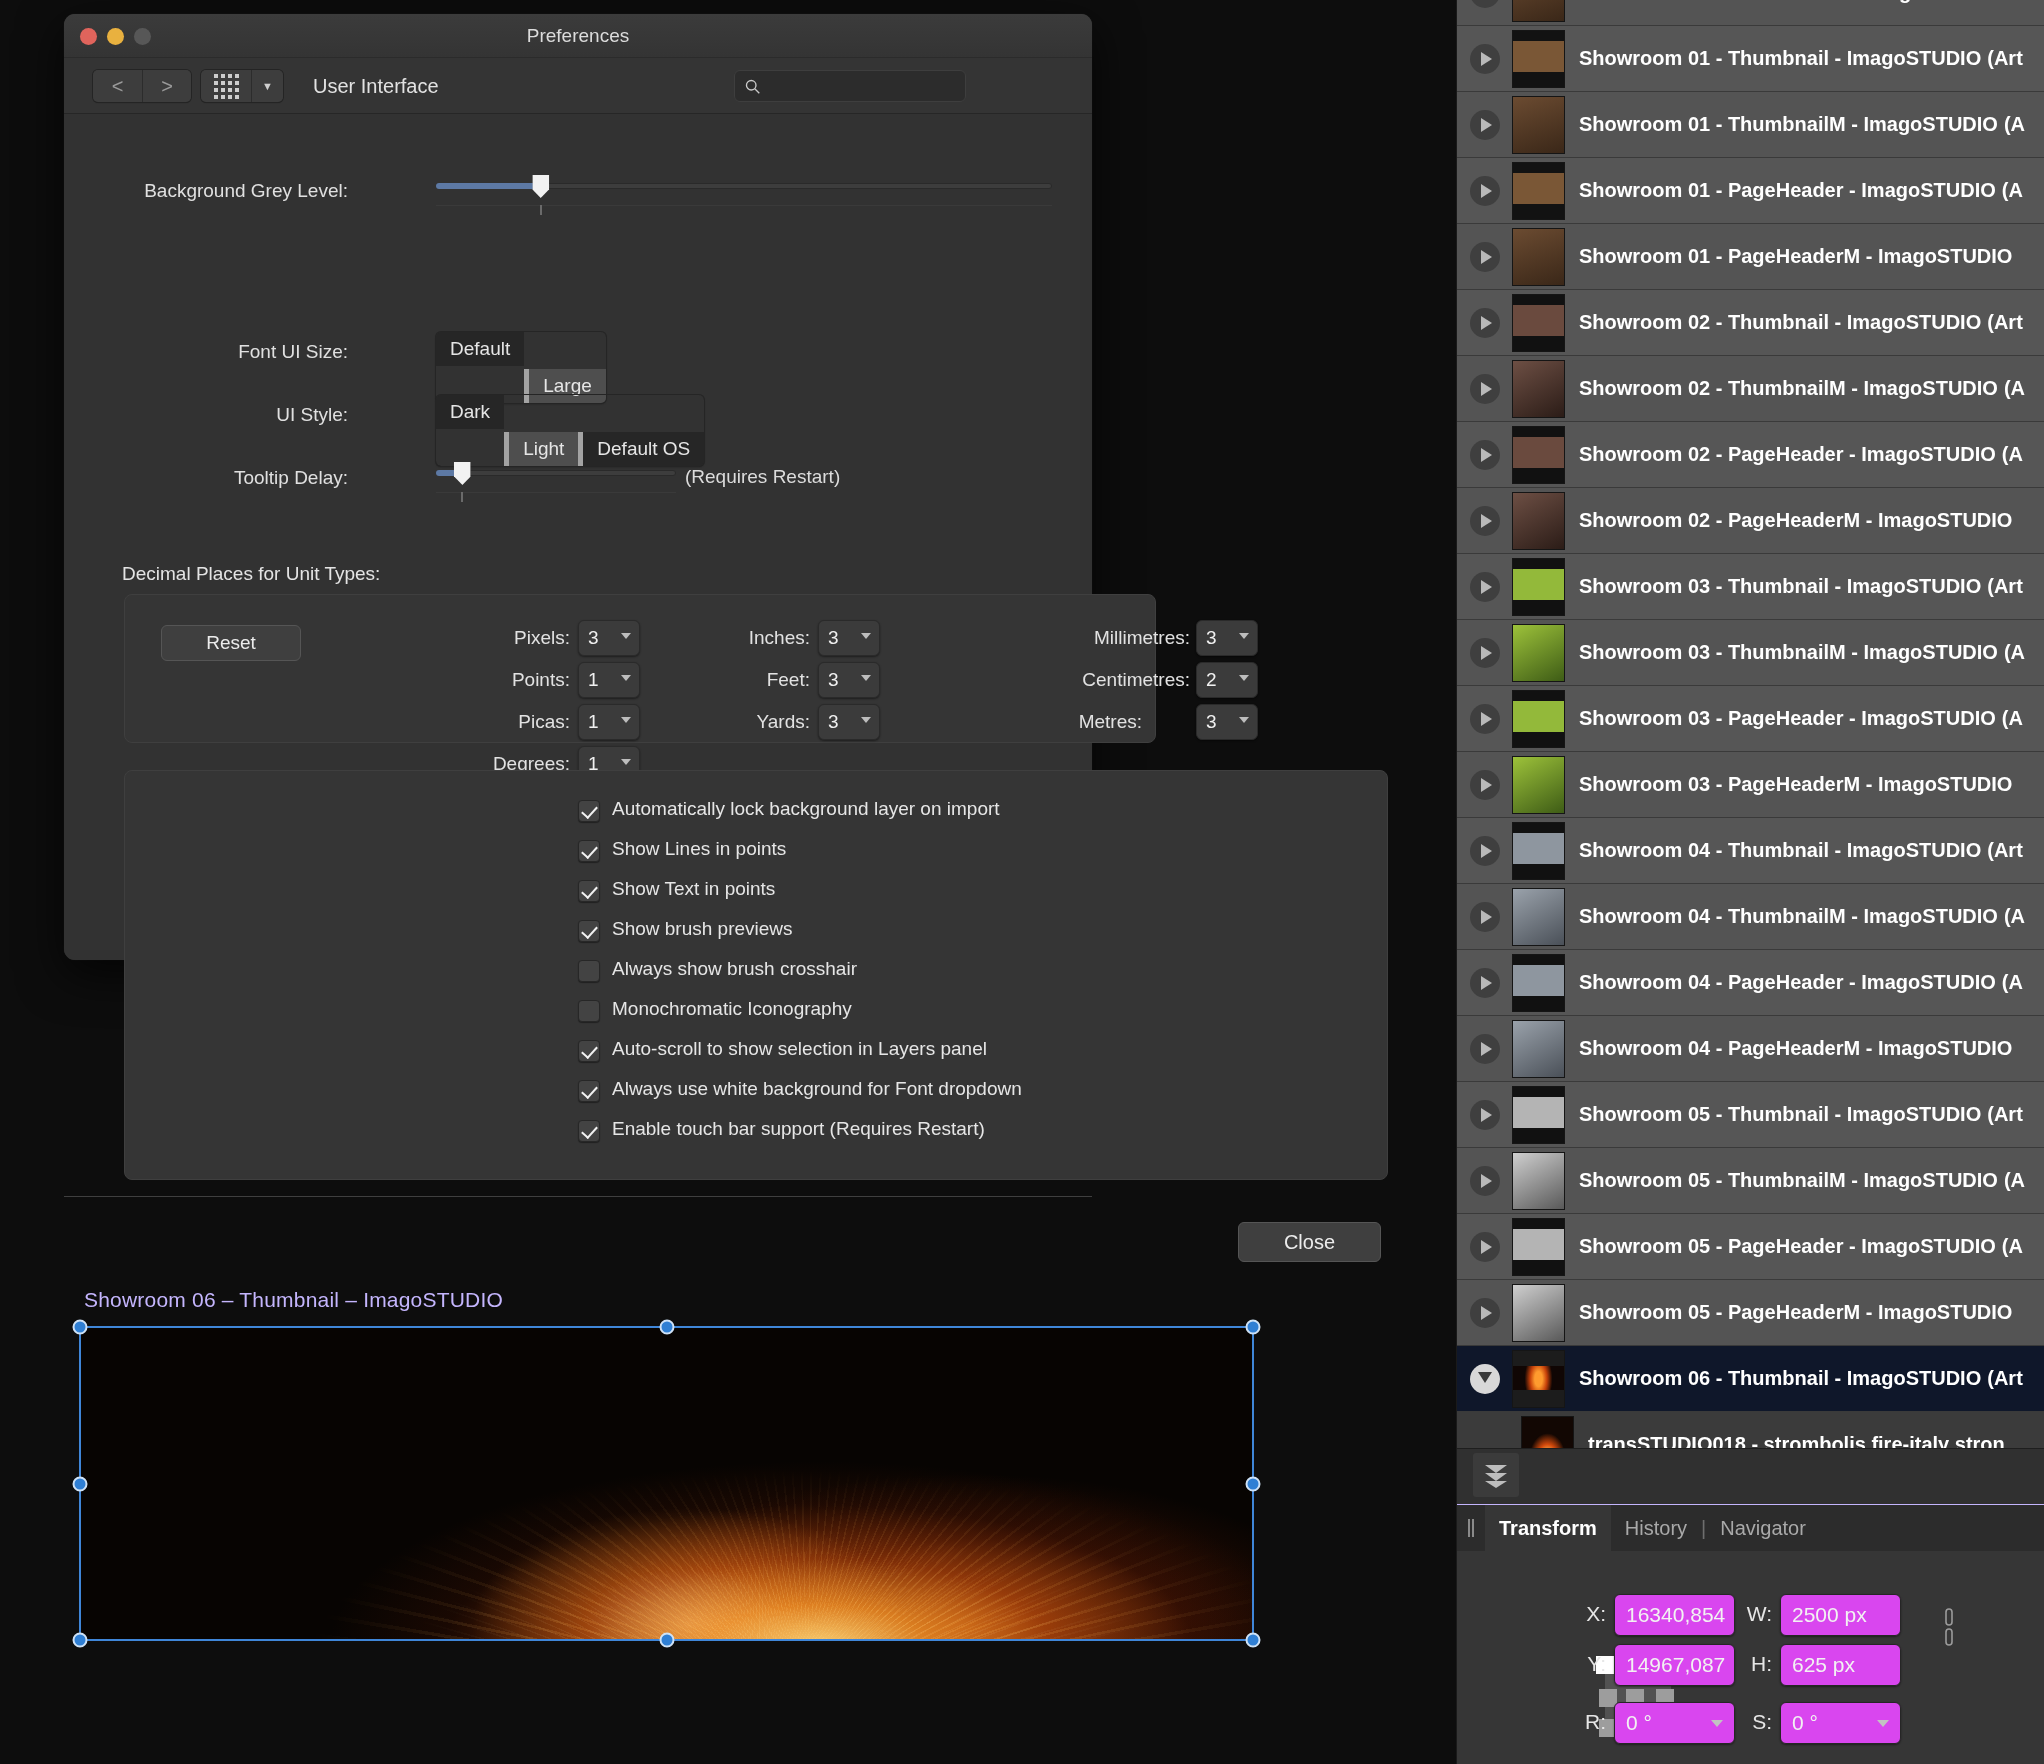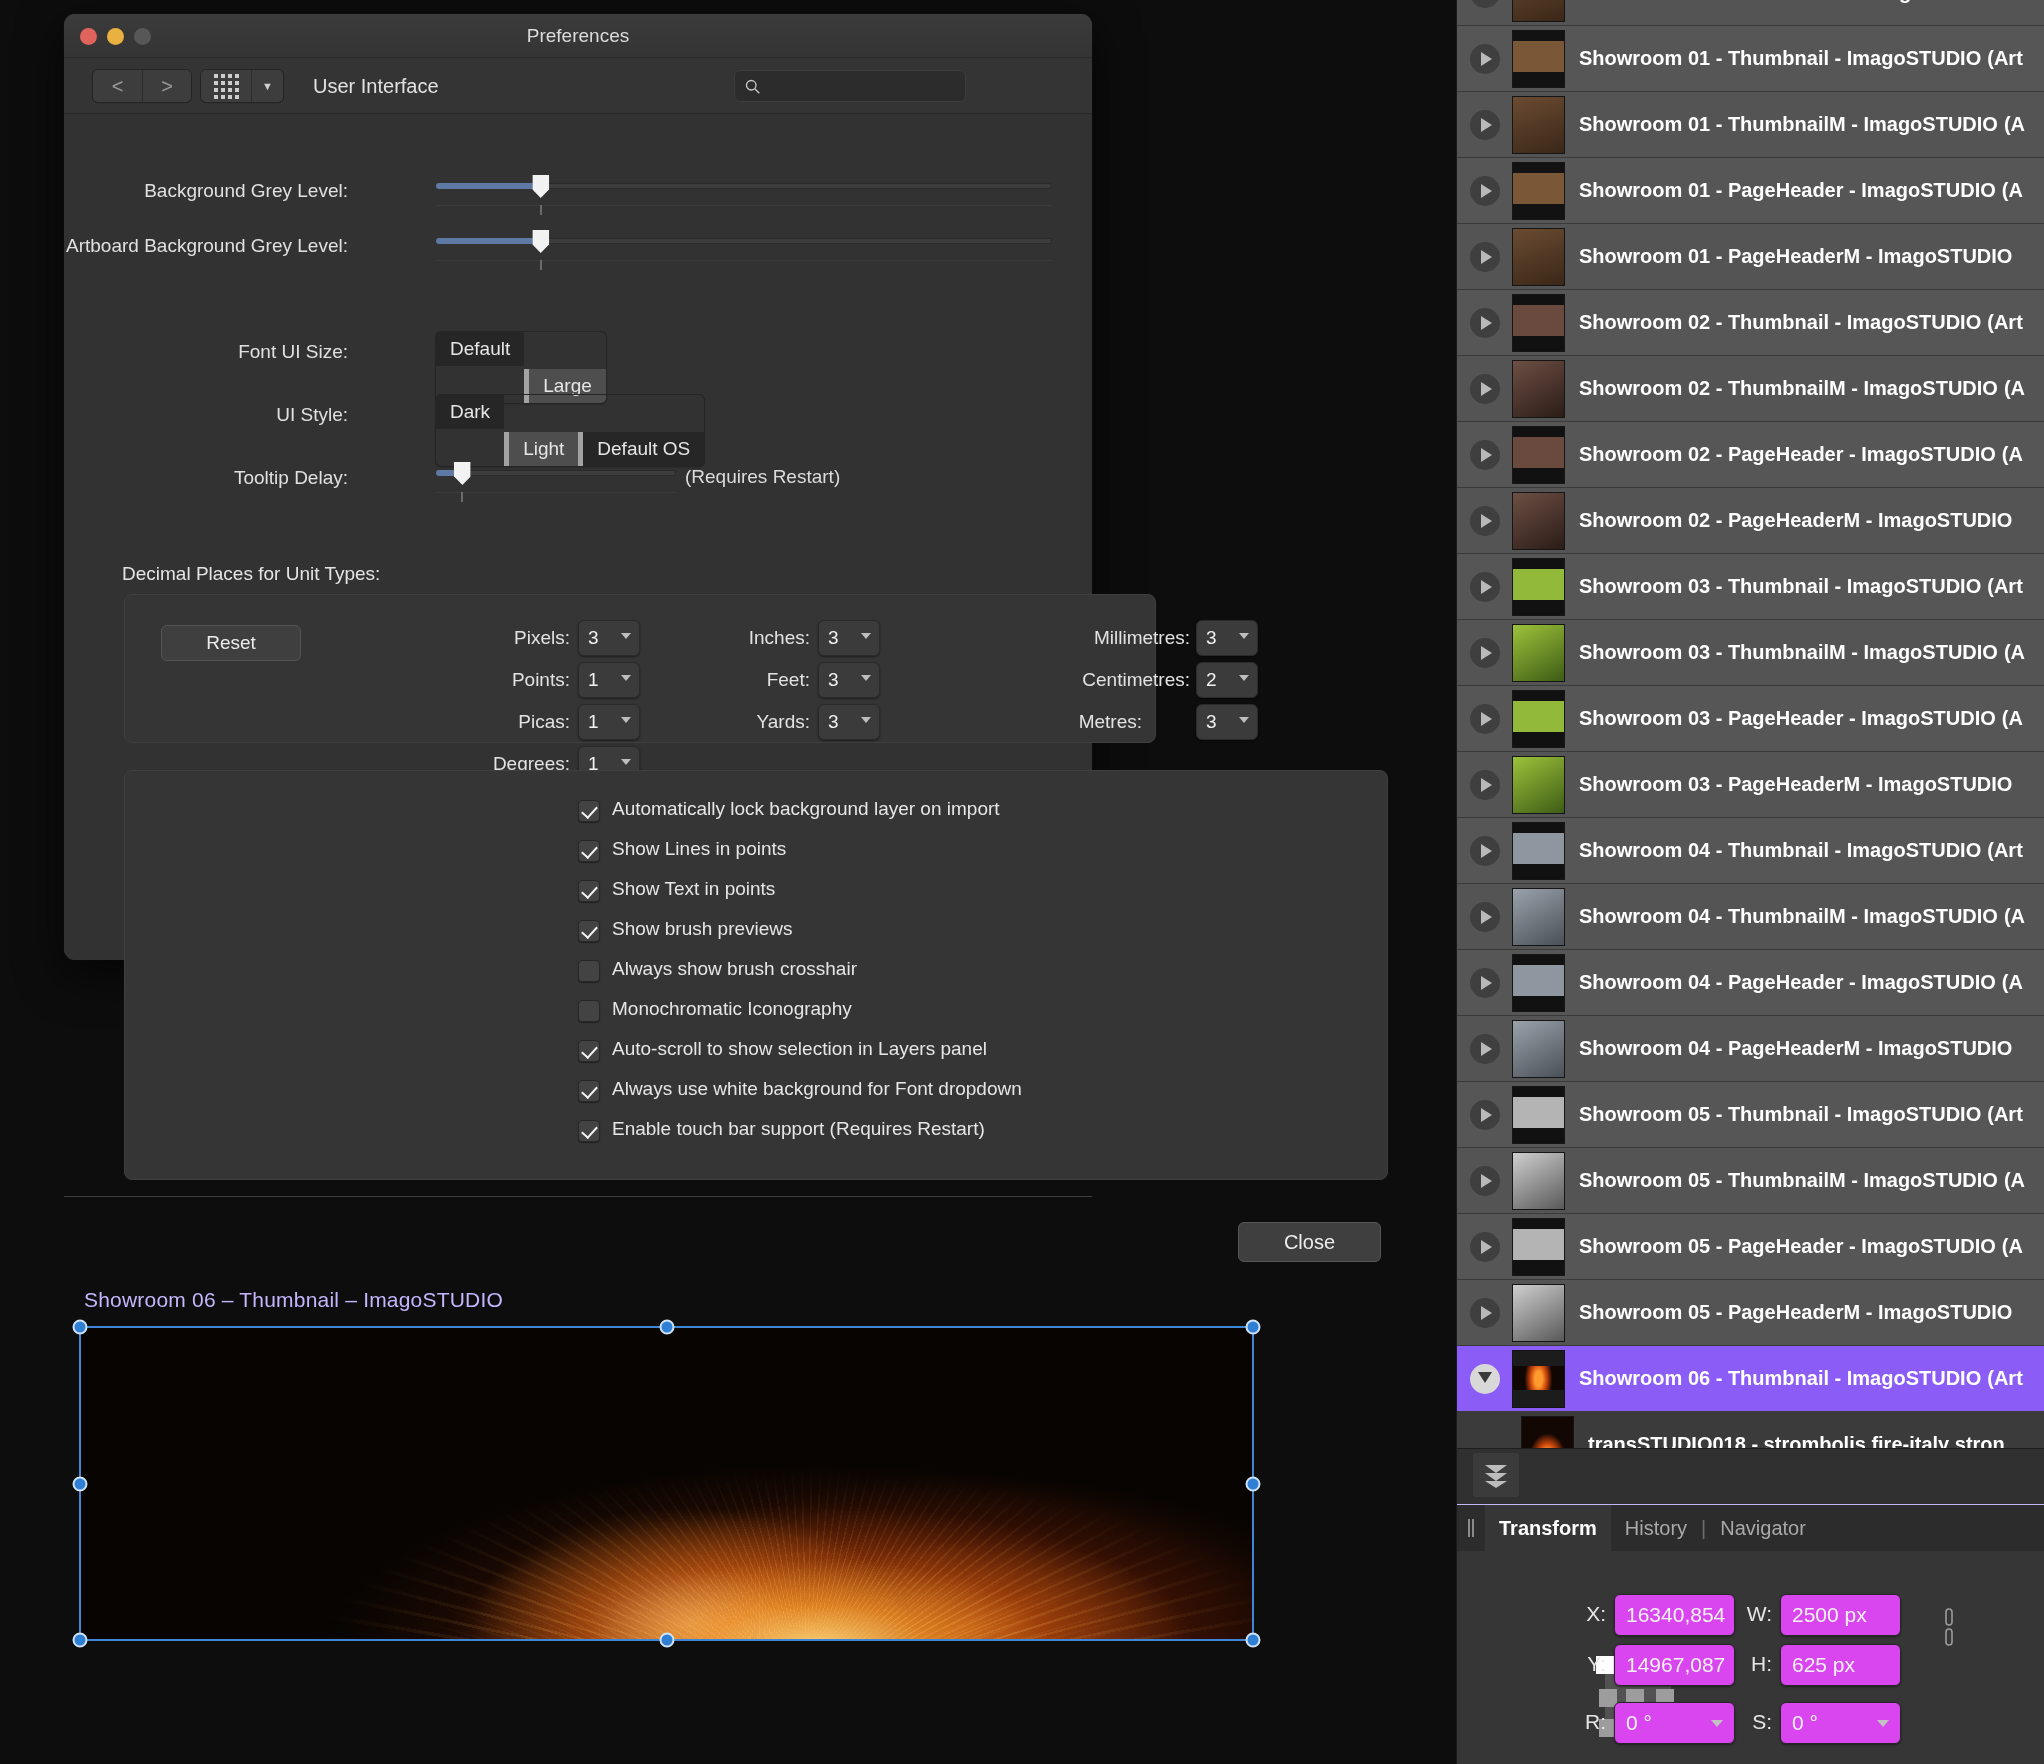--- a/index.html
+++ b/index.html
@@ -254,21 +254,21 @@
   }
   #layers-list {
     position: absolute; left: 0; top: 0; right: 0; height: 1448px; overflow: hidden;
   }
   .layer-row {
     position: relative; height: 66px; background: #545454;
     border-bottom: 1px solid #3a3a3a;
     display: flex; align-items: center;
   }
   .layer-row.alt { background: #565656; }
-  .layer-row.selected { background: #8b5cf6; }
+  .layer-row.selected { background: #0f172a; }
   .layer-row.child { background: #3b3b3b; padding-left: 52px; }
   .disc {
     position: relative; flex: 0 0 auto; width: 30px; height: 30px; margin-left: 13px;
     border-radius: 50%; background: #3f3f3f;
     display: flex; align-items: center; justify-content: center;
   }
   .disc .tri {
     width: 0; height: 0; border-top: 7px solid transparent;
     border-bottom: 7px solid transparent; border-left: 11px solid #b9b9b9;
     margin-left: 3px;
@@ -428,31 +428,20 @@
             <div class="row-label">Background Grey Level:</div>
           </div>
         <div class="slider" style="left:372px;right:40px;top:5px;">
           <div class="zeroline"></div>
           <div class="fill" style="width:17%"></div>
           <div class="thumb" style="left:17%"></div>
           <div class="tick" style="left:17%"></div>
         </div>
       </div>
 
-      <div class="row" style="top:219px;">
-        <div class="lab-col">
-            <div class="row-label">Artboard Background Grey Level:</div>
-          </div>
-        <div class="slider" style="left:372px;right:40px;top:5px;">
-          <div class="zeroline"></div>
-          <div class="fill" style="width:17%"></div>
-          <div class="thumb" style="left:17%"></div>
-          <div class="tick" style="left:17%"></div>
-        </div>
-      </div>
 
 
       <div class="row" style="top:325px;">
         <div class="lab-col">
             <div class="row-label">Font UI Size:</div>
           </div>
         <div class="segctl" style="left:372px;top:-7px;">
           <div class="seg">Default</div>
           <div class="seg sel">Large</div>
         </div>

